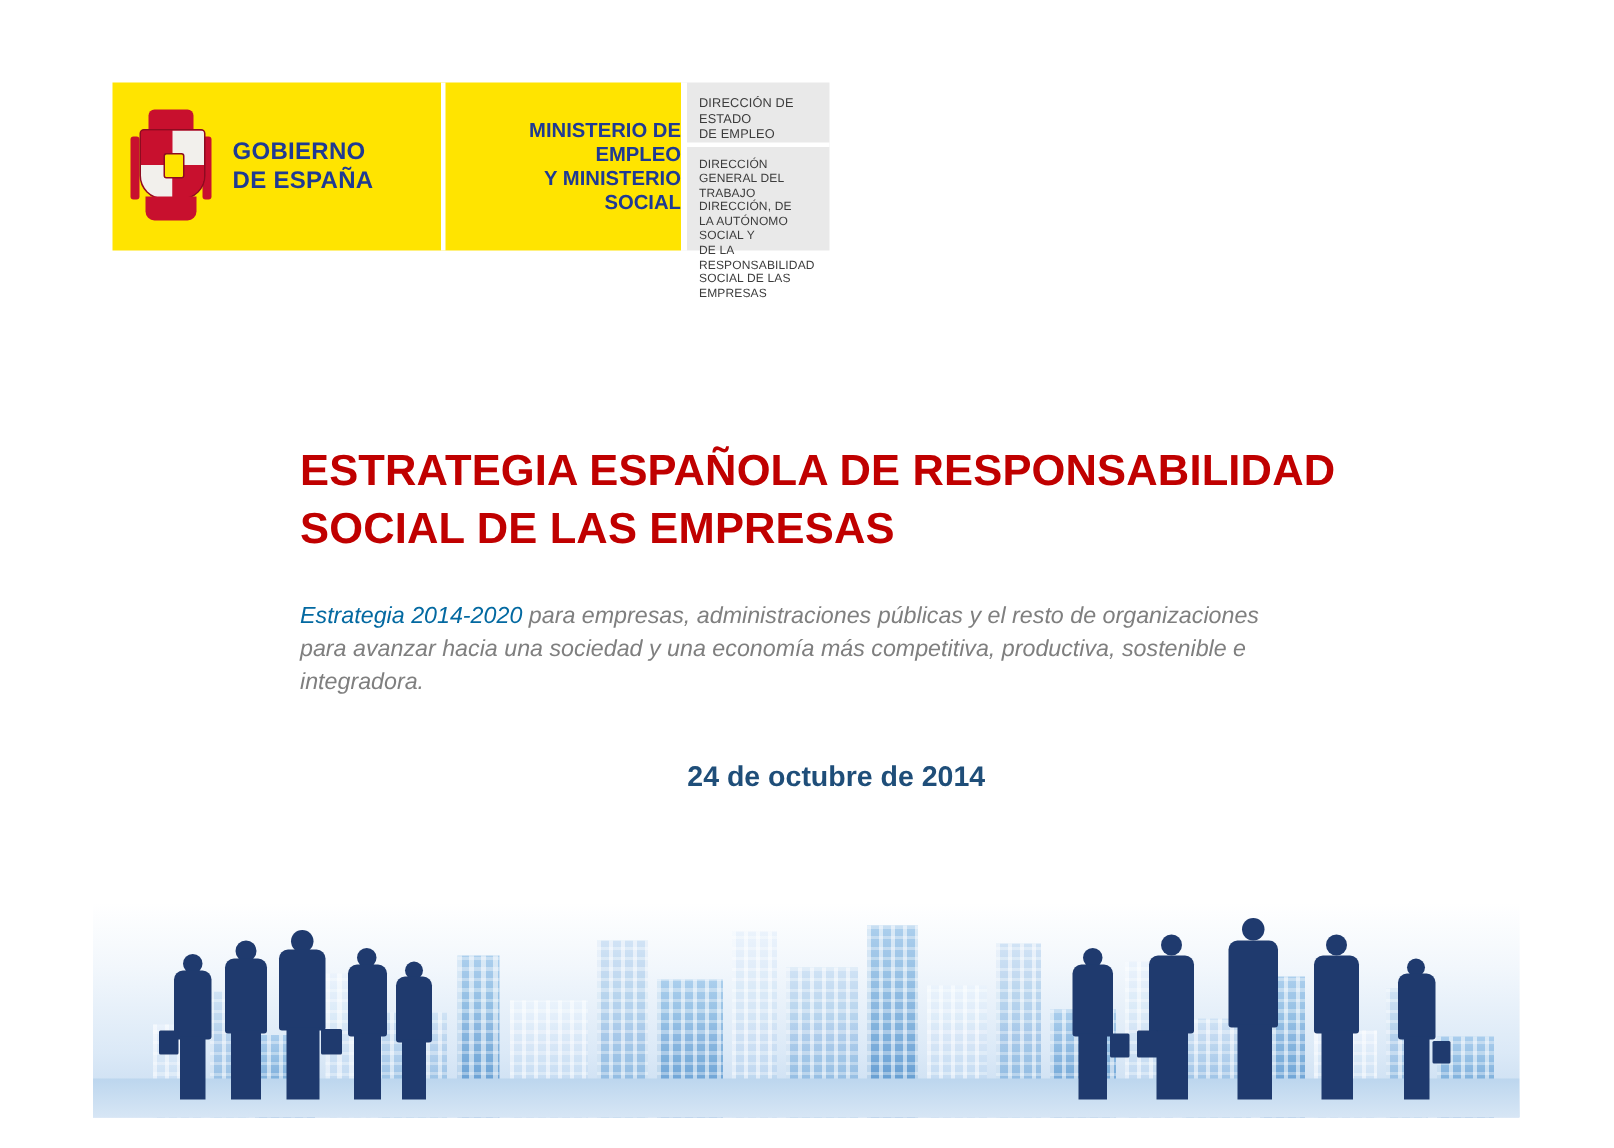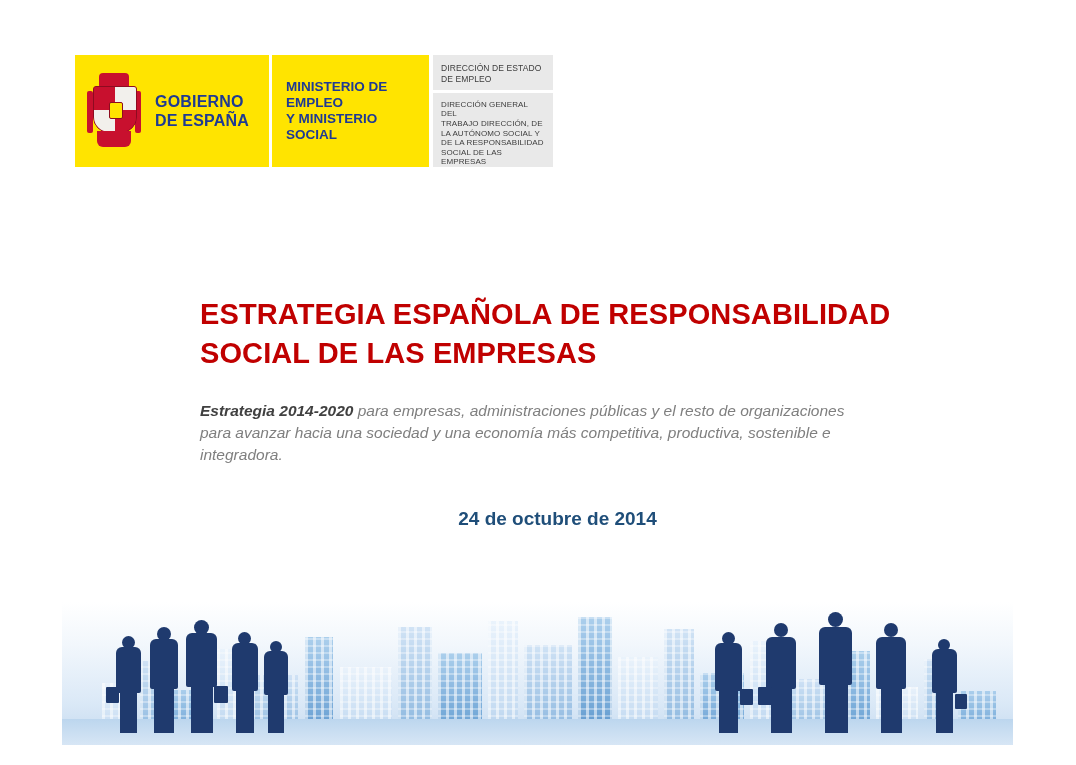--- a/index.html
+++ b/index.html
@@ -20,21 +20,21 @@
     position: absolute;
     left: 75px;
     top: 55px;
     width: 478px;
     height: 112px;
     display: flex;
     align-items: stretch;
   }
   .logo-yellow {
     background: #FFE400;
-    width: 194px;
+    width: 219px;
     display: flex;
     align-items: center;
     padding-left: 10px;
     box-sizing: border-box;
   }
   .coat-of-arms {
     width: 58px;
     height: 76px;
     position: relative;
     flex: 0 0 auto;
@@ -116,21 +116,21 @@
     display: flex;
     align-items: center;
     justify-content: center;
     box-sizing: border-box;
   }
   .logo-min-text {
     color: #1F3A93;
     font-weight: bold;
     font-size: 13.5px;
     line-height: 16px;
-    text-align: left;
+    text-align: right;
     padding-left: 14px;
   }
   .logo-grey {
     background: #E9E9E9;
     flex: 1;
     border-left: 4px solid #ffffff;
     display: flex;
     flex-direction: column;
   }
   .logo-grey-top {
@@ -173,22 +173,22 @@
     position: absolute;
     left: 200px;
     top: 400px;
     width: 660px;
     color: #7F7F7F;
     font-size: 15.5px;
     line-height: 22px;
     font-style: italic;
   }
   .subtitle b {
-    color: #404040;
-    font-weight: bold;
+    color: #0369a1;
+    font-weight: normal;
     font-style: italic;
   }
   .date {
     position: absolute;
     left: 200px;
     top: 508px;
     width: 715px;
     text-align: center;
     color: #1F4E79;
     font-size: 19px;

